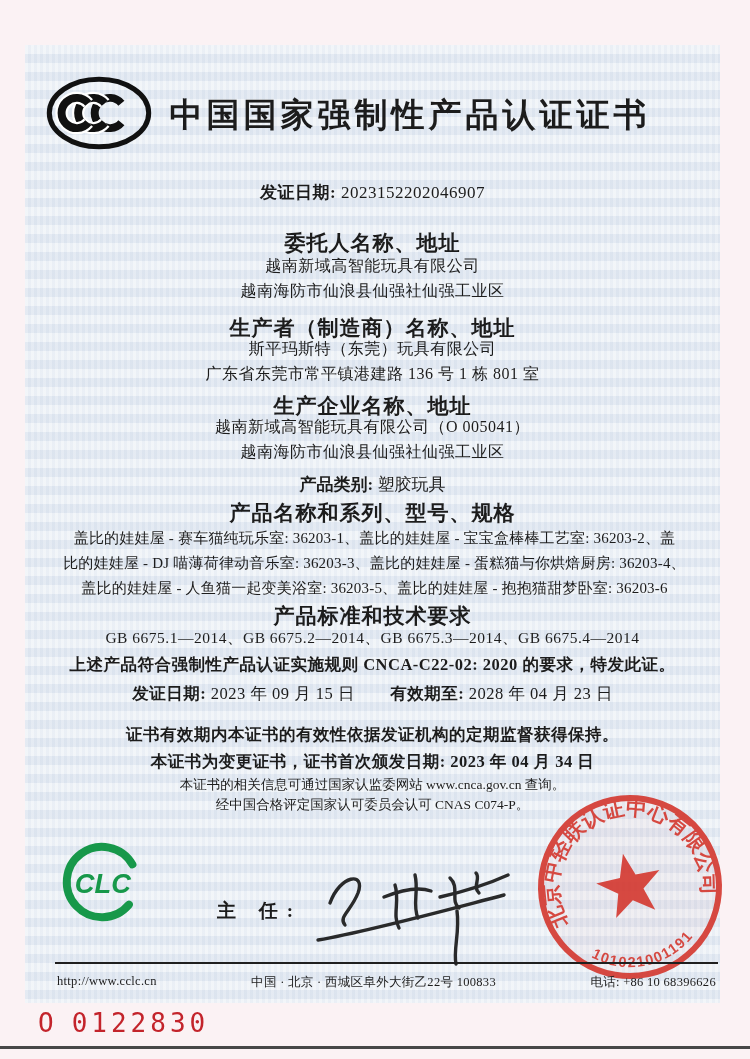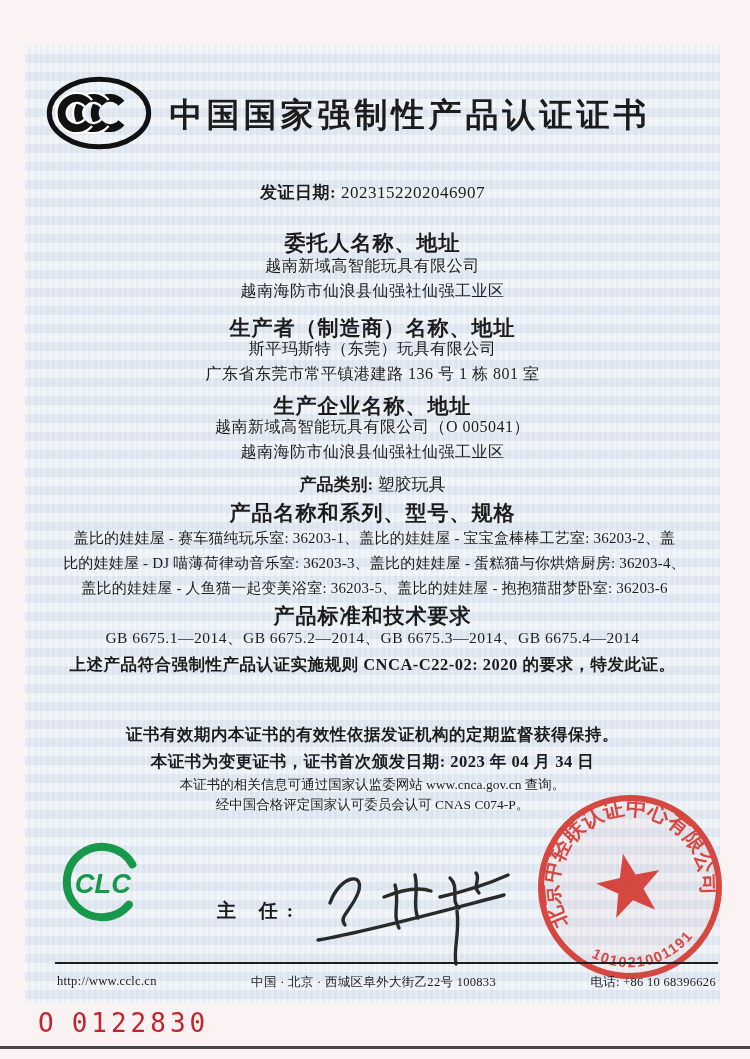--- a/index.html
+++ b/index.html
@@ -81,20 +81,27 @@
     <div>盖比的娃娃屋 - 赛车猫纯玩乐室: 36203-1、盖比的娃娃屋 - 宝宝盒棒棒工艺室: 36203-2、盖</div>
     <div>比的娃娃屋 - DJ 喵薄荷律动音乐室: 36203-3、盖比的娃娃屋 - 蛋糕猫与你烘焙厨房: 36203-4、</div>
     <div>盖比的娃娃屋 - 人鱼猫一起变美浴室: 36203-5、盖比的娃娃屋 - 抱抱猫甜梦卧室: 36203-6</div>
   </div>
 
   <div class="abs heading" style="top:557px;">产品标准和技术要求</div>
   <div class="abs line" style="top:583px;font-size:15.5px;">GB 6675.1—2014、GB 6675.2—2014、GB 6675.3—2014、GB 6675.4—2014</div>
 
   <div class="abs boldline" style="top:609px;">上述产品符合强制性产品认证实施规则 CNCA-C22-02: 2020 的要求，特发此证。</div>
 
+  <div class="abs boldline" style="top:638px;">
+    <span>发证日期:</span>
+    <span style="font-weight:normal;">2023 年 09 月 15 日</span>
+    <span style="display:inline-block;width:26px;"></span>
+    <span>有效期至:</span>
+    <span style="font-weight:normal;">2028 年 04 月 23 日</span>
+  </div>
 
   <div class="abs boldline" style="top:679px;">证书有效期内本证书的有效性依据发证机构的定期监督获得保持。</div>
   <div class="abs boldline" style="top:706px;">本证书为变更证书，证书首次颁发日期: 2023 年 04 月 34 日</div>
 
   <div class="abs small" style="top:731px;">本证书的相关信息可通过国家认监委网站 www.cnca.gov.cn 查询。</div>
   <div class="abs small" style="top:751px;">经中国合格评定国家认可委员会认可 CNAS C074-P。</div>
 
   <div class="abs" style="left:33px;right:auto;top:793px;">
     <svg width="88" height="88" viewBox="0 0 100 100">
       <path d="M 84.6 30 A 40 40 0 1 0 80.6 75.7" fill="none" stroke="#17984a" stroke-width="9" stroke-linecap="round"></path>

